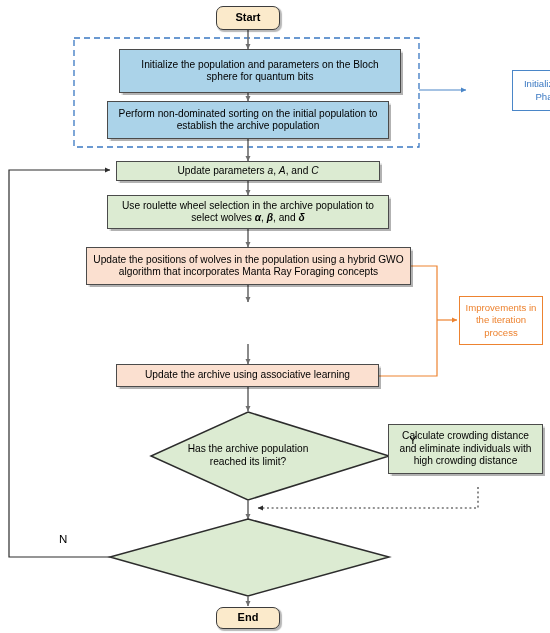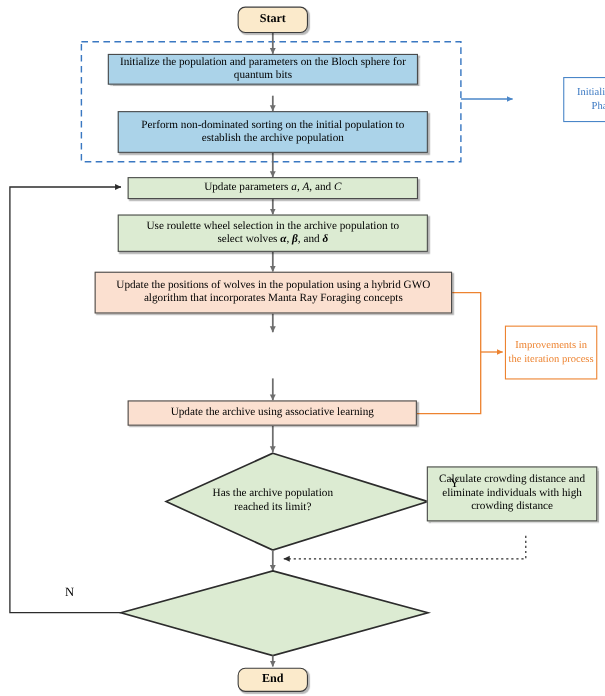--- a/index.html
+++ b/index.html
@@ -5,21 +5,21 @@
   html, body {
     margin: 0;
     padding: 0;
     background: #ffffff;
   }
   #canvas {
     position: relative;
     width: 550px;
     height: 633px;
     background: #ffffff;
-    font-family: Liberation Serif, serif;
+    font-family: Liberation Sans, sans-serif;
     overflow: hidden;
   }
   #svg-layer {
     position: absolute;
     left: 0; top: 0;
     width: 550px;
     height: 633px;
   }
   .node {
     position: absolute;
@@ -155,21 +155,21 @@
     <path d="M419,90 L466,90" stroke="#4a86c8" stroke-width="1.2" fill="none" marker-end="url(#ah-blue)"></path>
 
     <path d="M411,266 L437,266 L437,376 L379,376" stroke="#ed8330" stroke-width="1.2" fill="none"></path>
     <path d="M437,320 L457,320" stroke="#ed8330" stroke-width="1.2" fill="none" marker-end="url(#ah-orange)"></path>
   </svg>
 
   <div class="node terminator" style="left:216px; top:6px; width:64px; height:24px;">
     <span>Start</span>
   </div>
 
-  <div class="node proc blue" style="left:98px; top:49px; width:282px; height:28px;">
+  <div class="node proc blue" style="left:119px; top:49px; width:282px; height:44px;">
     <span>Initialize the population and parameters on the Bloch sphere for quantum bits</span>
   </div>
 
   <div class="node proc blue" style="left:107px; top:101px; width:282px; height:38px;">
     <span>Perform non-dominated sorting on the initial population to establish the archive population</span>
   </div>
 
   <div class="node proc green" style="left:116px; top:161px; width:264px; height:20px;">
     <span>
       <span>Update parameters </span><span class="mathvar">a</span><span>, </span><span class="mathvar">A</span><span>, and </span><span class="mathvar">C</span>

